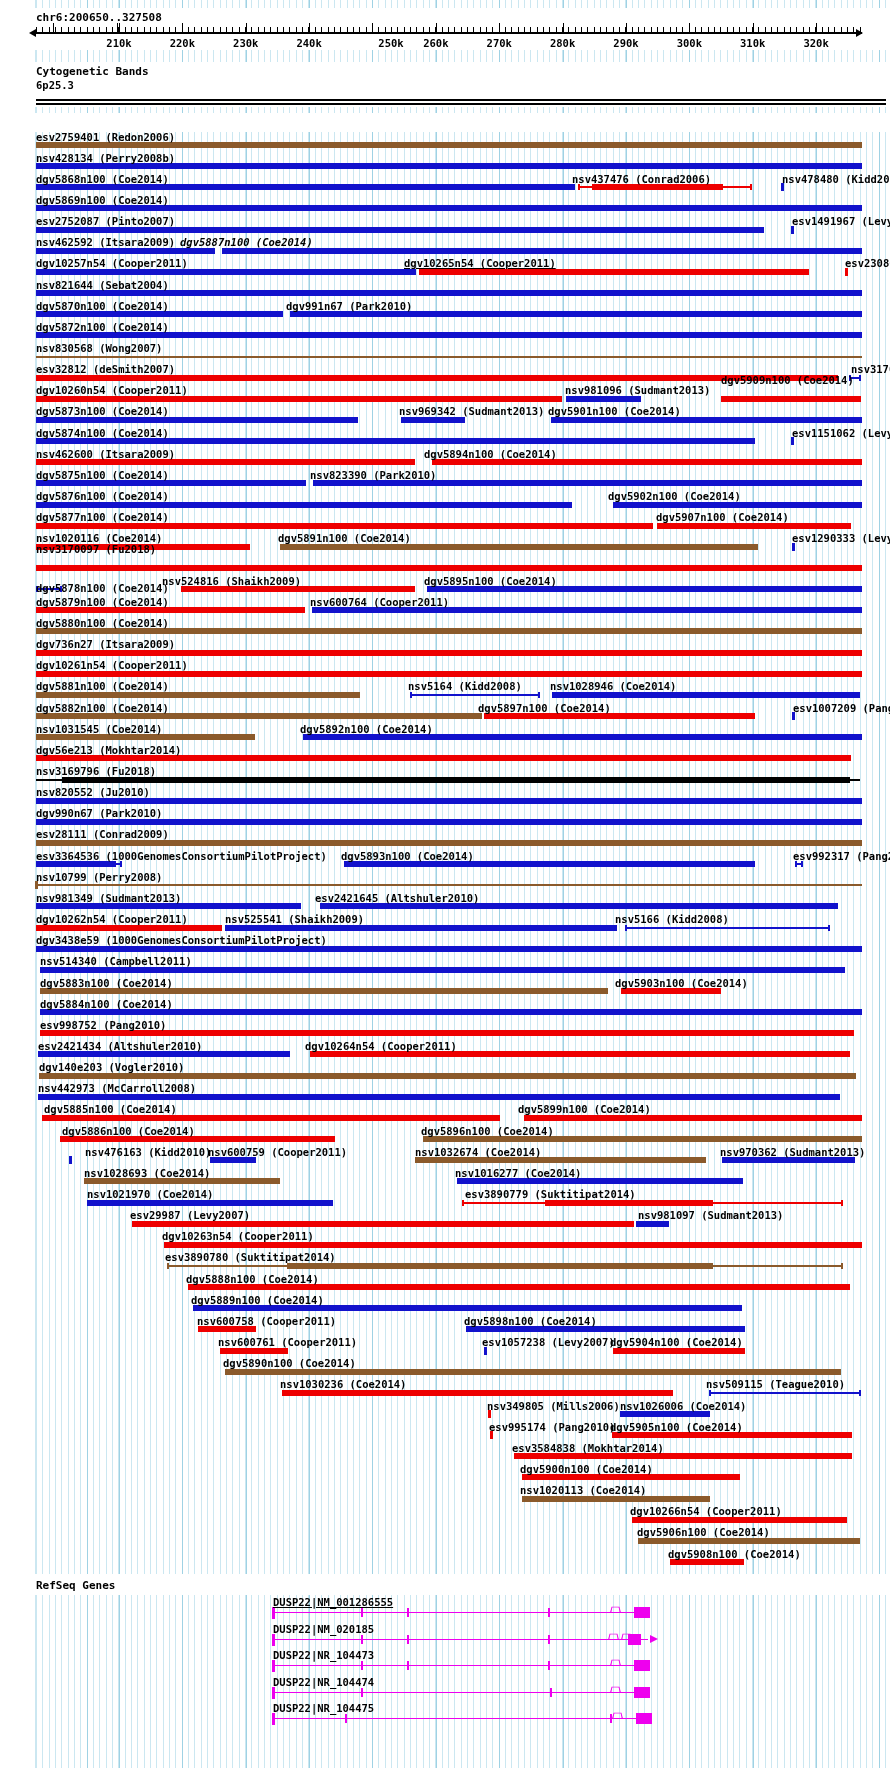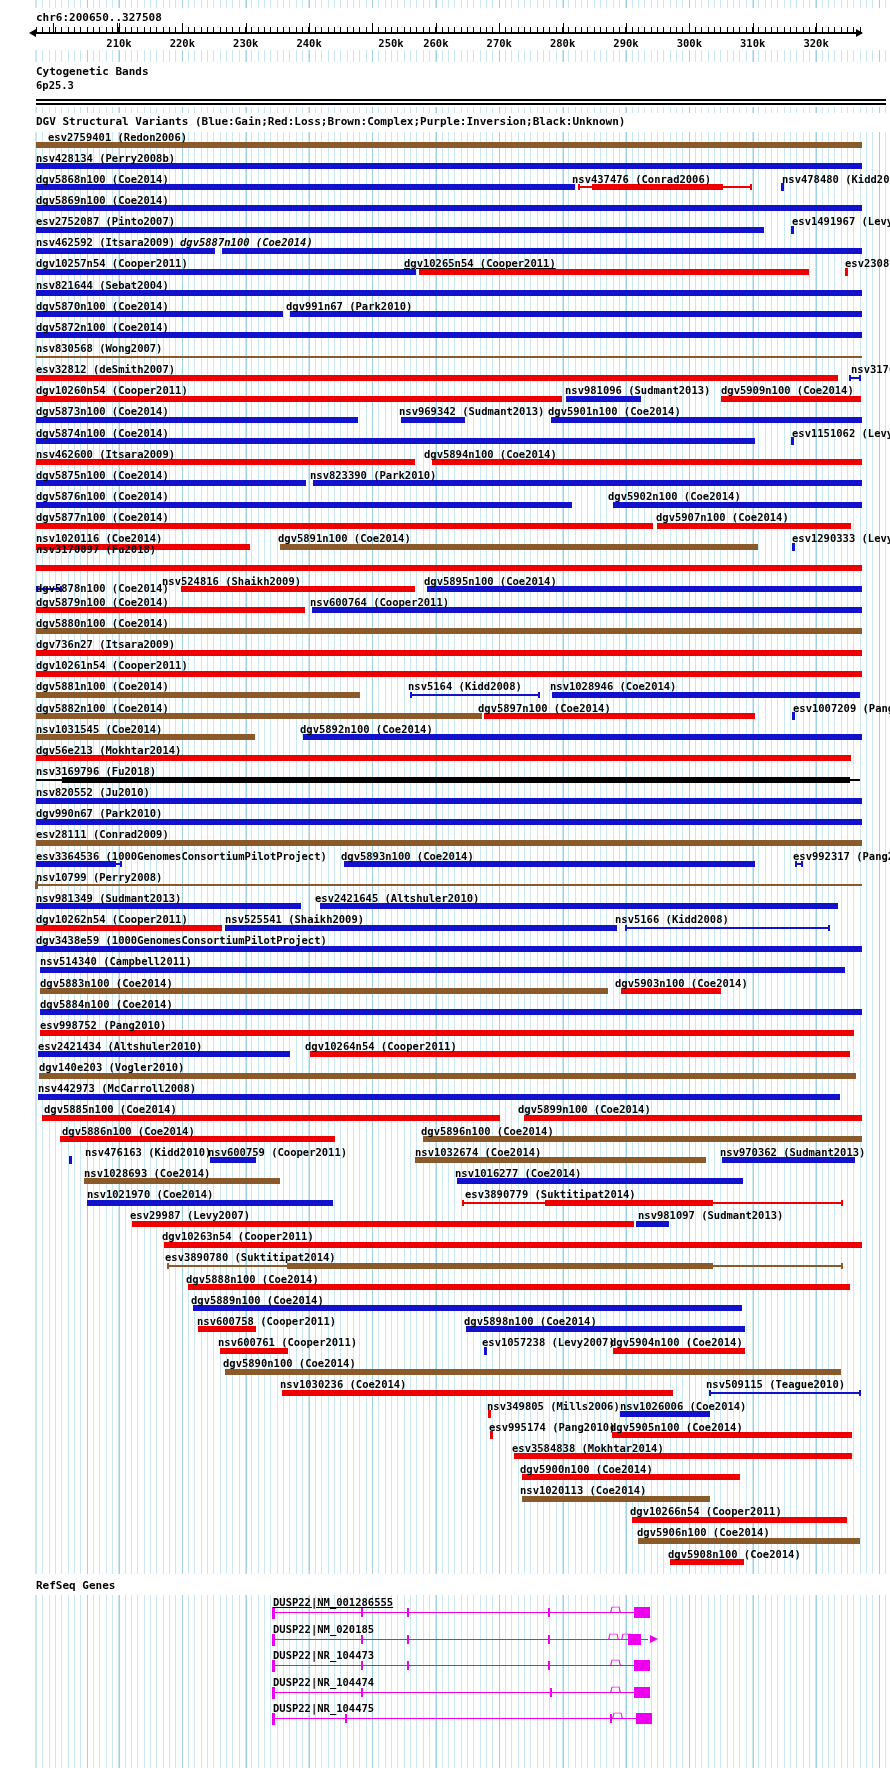--- a/index.html
+++ b/index.html
@@ -57,24 +57,23 @@
       <div class="ticklabel" style="left: 689.33px; top: 37px;">300k</div>
       <div class="ticklabel" style="left: 752.7px; top: 37px;">310k</div>
       <div class="ticklabel" style="left: 816.07px; top: 37px;">320k</div>
     </div>
 
   <div class="hdr" style="left:36px;top:66px;">Cytogenetic Bands</div>
   <div class="lbl" style="left:36px;top:80px;">6p25.3</div>
   <div class="divline" style="top:99px;"></div>
   <div class="divline" style="top:103px;"></div>
 
-  <div class="hdr" style="left:36px;top:116px;">DGV Structural Variants (Blue:Gain;Red:Loss;Brown:Complex;Purple:Inversion;Black:Unknown)</div>
 
   <div id="tracks">
-      <div class="lbl" style="left: 48px; top: 132px; text-align: right;">esv2759401 (Redon2006)</div>
+      <div class="lbl" style="left: 36px; top: 132px; text-align: right;">esv2759401 (Redon2006)</div>
       <div class="seg" style="left: 36px; top: 142px; width: 826px; height: 6px; background: rgb(139, 90, 43);"></div>
       <div class="lbl" style="left: 36px; top: 153px;">nsv428134 (Perry2008b)</div>
       <div class="seg" style="left: 36px; top: 163px; width: 826px; height: 6px; background: rgb(18, 18, 204);"></div>
       <div class="lbl" style="left: 36px; top: 174px;">dgv5868n100 (Coe2014)</div>
       <div class="seg" style="left: 36px; top: 184px; width: 539px; height: 6px; background: rgb(18, 18, 204);"></div>
       <div class="lbl" style="left: 572px; top: 174px;">nsv437476 (Conrad2006)</div>
       <div class="seg" style="left: 578px; top: 186px; width: 174px; height: 2px; background: rgb(238, 0, 0);"></div>
       <div class="seg" style="left: 578px; top: 184px; width: 2px; height: 6px; background: rgb(238, 0, 0);"></div>
       <div class="seg" style="left: 750px; top: 184px; width: 2px; height: 6px; background: rgb(238, 0, 0);"></div>
       <div class="seg" style="left: 592px; top: 184px; width: 131px; height: 6px; background: rgb(238, 0, 0);"></div>
@@ -109,21 +108,21 @@
       <div class="lbl" style="left: 36px; top: 364px;">esv32812 (deSmith2007)</div>
       <div class="seg" style="left: 36px; top: 375px; width: 802px; height: 6px; background: rgb(238, 0, 0);"></div>
       <div class="lbl" style="left: 851px; top: 364px;">nsv3170</div>
       <div class="seg" style="left: 849px; top: 377px; width: 12px; height: 2px; background: rgb(18, 18, 204);"></div>
       <div class="seg" style="left: 849px; top: 375px; width: 2px; height: 6px; background: rgb(18, 18, 204);"></div>
       <div class="seg" style="left: 859px; top: 375px; width: 2px; height: 6px; background: rgb(18, 18, 204);"></div>
       <div class="lbl" style="left: 36px; top: 385px;">dgv10260n54 (Cooper2011)</div>
       <div class="seg" style="left: 36px; top: 396px; width: 526px; height: 6px; background: rgb(238, 0, 0);"></div>
       <div class="lbl" style="left: 565px; top: 385px;">nsv981096 (Sudmant2013)</div>
       <div class="seg" style="left: 566px; top: 396px; width: 75px; height: 6px; background: rgb(18, 18, 204);"></div>
-      <div class="lbl" style="left: 721px; top: 385px; text-align: center;">dgv5909n100 (Coe2014)</div>
+      <div class="lbl" style="left: 721px; top: 375px; text-align: center;">dgv5909n100 (Coe2014)</div>
       <div class="seg" style="left: 721px; top: 396px; width: 140px; height: 6px; background: rgb(238, 0, 0);"></div>
       <div class="lbl" style="left: 36px; top: 406px;">dgv5873n100 (Coe2014)</div>
       <div class="seg" style="left: 36px; top: 417px; width: 322px; height: 6px; background: rgb(18, 18, 204);"></div>
       <div class="lbl" style="left: 399px; top: 406px;">nsv969342 (Sudmant2013)</div>
       <div class="seg" style="left: 401px; top: 417px; width: 64px; height: 6px; background: rgb(18, 18, 204);"></div>
       <div class="lbl" style="left: 548px; top: 406px;">dgv5901n100 (Coe2014)</div>
       <div class="seg" style="left: 551px; top: 417px; width: 311px; height: 6px; background: rgb(18, 18, 204);"></div>
       <div class="lbl" style="left: 36px; top: 428px;">dgv5874n100 (Coe2014)</div>
       <div class="seg" style="left: 36px; top: 438px; width: 719px; height: 6px; background: rgb(18, 18, 204);"></div>
       <div class="lbl" style="left: 792px; top: 428px;">esv1151062 (Levy2</div>

